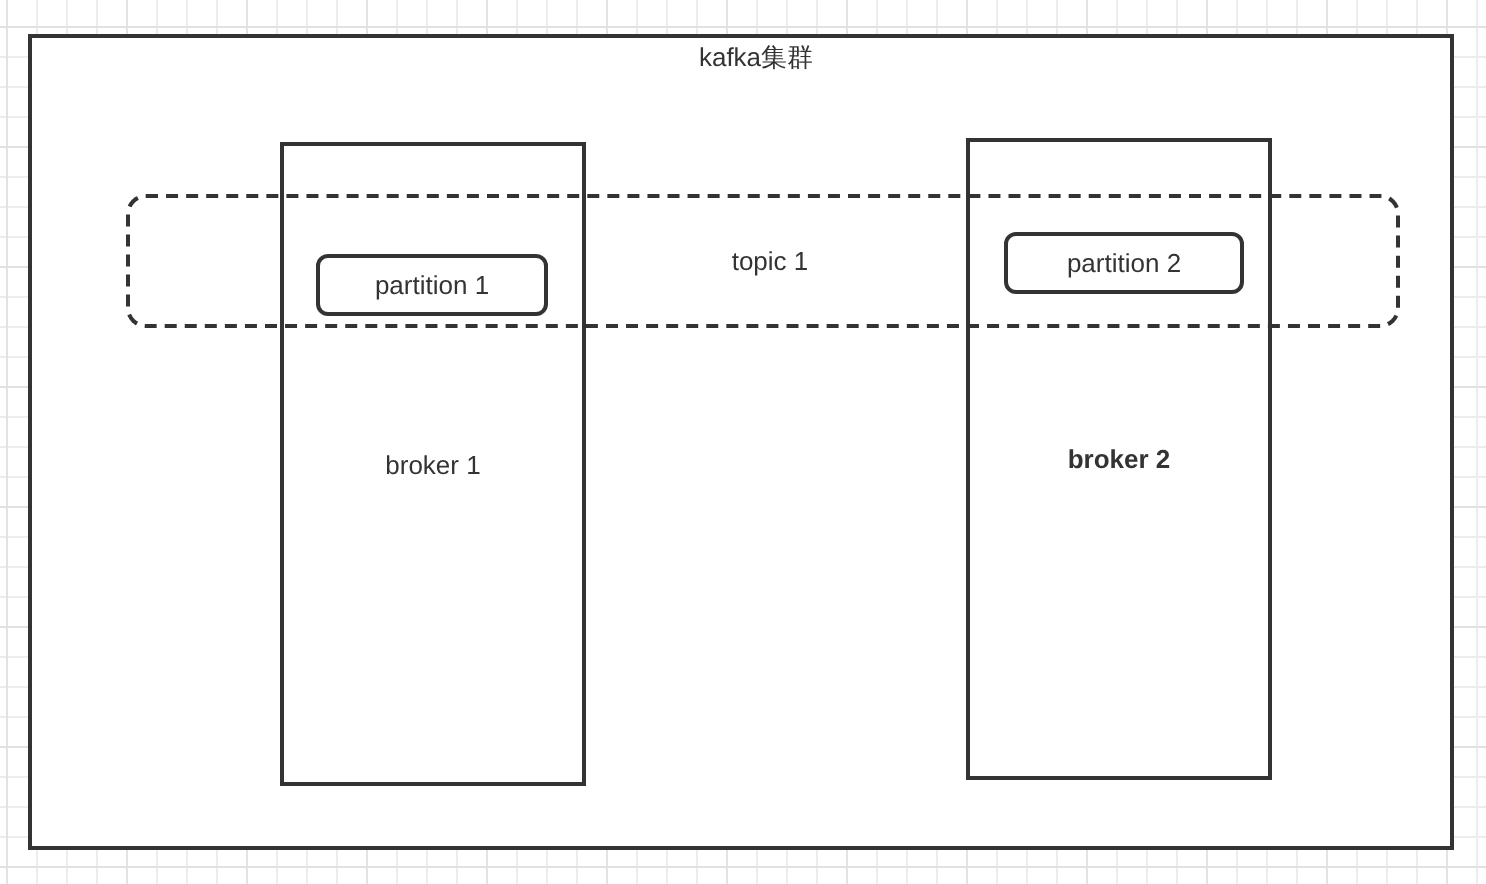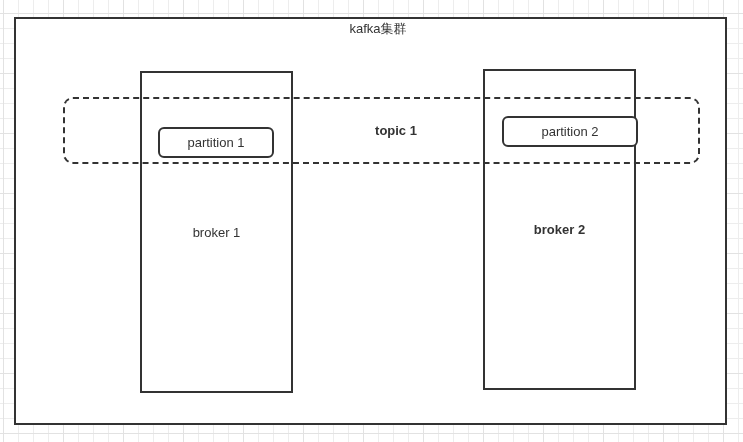--- a/index.html
+++ b/index.html
@@ -58,38 +58,37 @@
     left: 63px;
     top: 97px;
     width: 637px;
     height: 67px;
     border: 2px dashed var(--stroke, #333333);
     border-radius: 10px;
     background: transparent;
   }
   .topic-label {
     position: absolute;
-    left: 396px;
+    left: 385px;
     top: 123px;
     transform: translateX(-50%);
     white-space: nowrap;
     background: transparent;
-    font-weight: bold;
   }
   .partition-box {
     background: var(--shape-fill, #ffffff);
     border: 2px solid var(--stroke, #333333);
     border-radius: 6px;
     display: flex;
     align-items: center;
     justify-content: center;
     white-space: nowrap;
   }
   .partition-1 { left: 158px; top: 127px; width: 116px; height: 31px; }
-  .partition-2 { left: 502px; top: 116px; width: 136px; height: 31px; }
+  .partition-2 { left: 502px; top: 116px; width: 120px; height: 31px; }
 </style>
 </head>
 <body>
 
 <div class="canvas">
 
   <div class="shape outer-box"></div>
 
   <div class="cluster-title">kafka集群</div>
 

